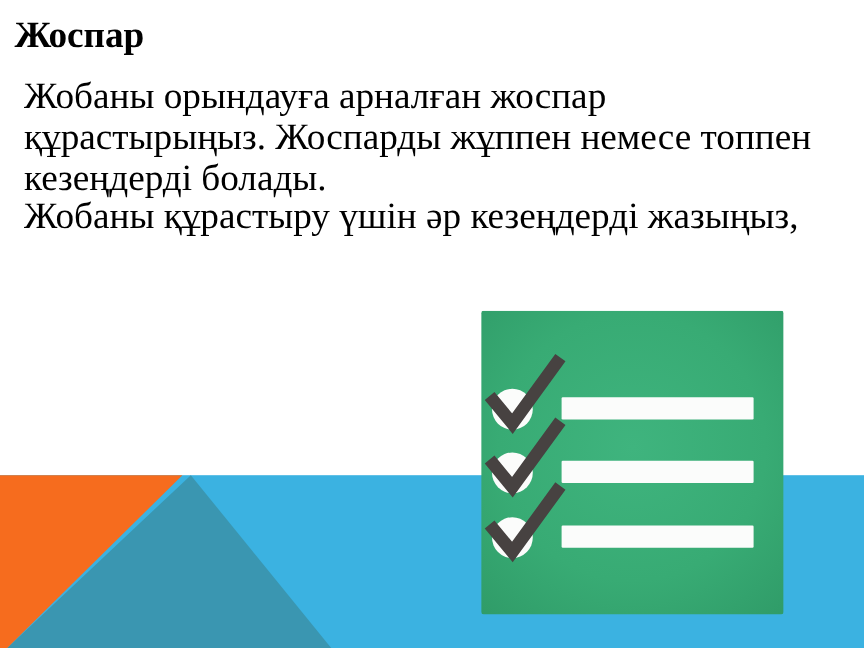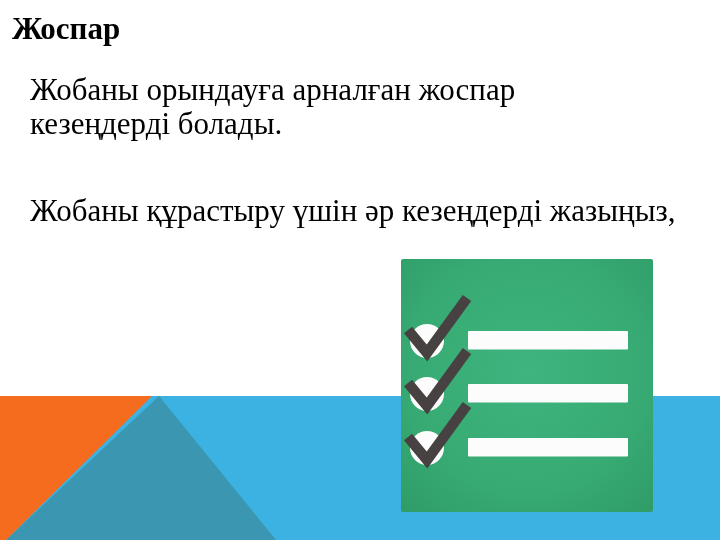--- a/index.html
+++ b/index.html
@@ -32,25 +32,25 @@
     position: absolute;
     left: 12px;
     top: 12px;
     margin: 0;
     font-size: 31px;
     font-weight: bold;
   }
   .para {
     position: absolute;
     left: 20px;
-    margin: 10px;
+    margin: 0;
     white-space: nowrap;
   }
   .para-1 { top: 63px; }
-  .para-2 { top: 184px; }
+  .para-2 { top: 163px; }
   .para .line { display: block; }
   .checklist {
     position: absolute;
     left: 401px;
     top: 259px;
     width: 252px;
     height: 253px;
   }
   .checklist svg { display: block; }
   .band       { fill: var(--band-blue, #3BB2E1); }
@@ -79,20 +79,21 @@
     <rect class="band" x="0" y="396" width="720" height="144"></rect>
     <polygon class="tri-teal" points="159,396 276,540 6,540"></polygon>
     <polygon class="tri-orange" points="0,396 152,396 6,540 0,540"></polygon>
   </svg>
 
   <div class="text-block">
     <h1 class="slide-title">Жоспар</h1>
 
     <p class="para para-1">
       <span class="line">Жобаны орындауға арналған жоспар</span>
+      <span class="line">құрастырыңыз. Жоспарды жұппен немесе топпен</span>
       <span class="line">кезеңдерді болады.</span>
     </p>
 
     <p class="para para-2">
       <span class="line">Жобаны құрастыру үшін әр кезеңдерді жазыңыз,</span>
     </p>
   </div>
 
   <div class="checklist">
     <svg width="252" height="253" viewBox="0 0 252 253" aria-hidden="true">

